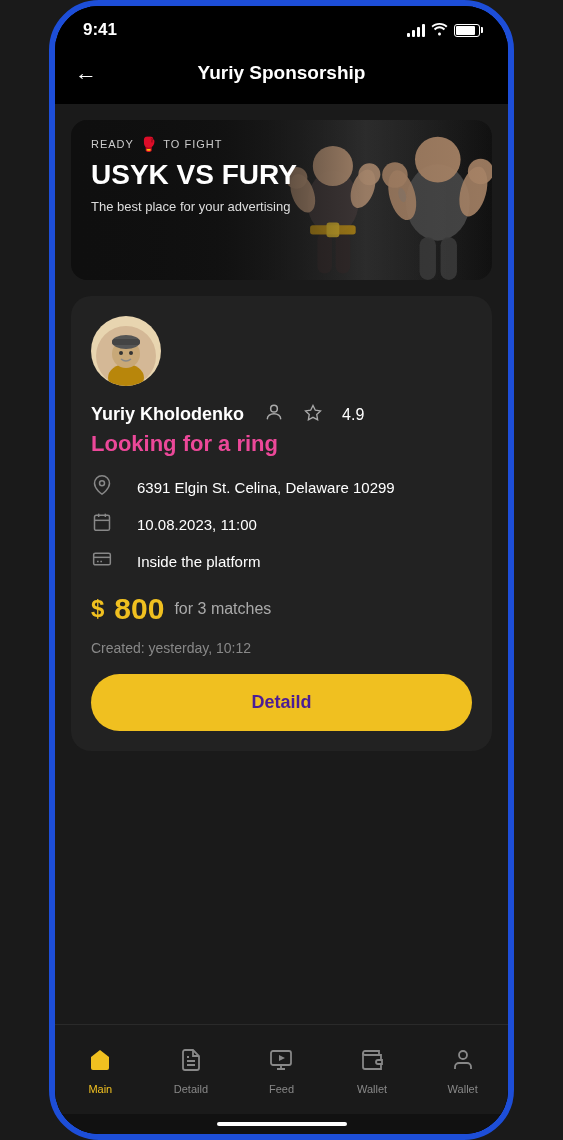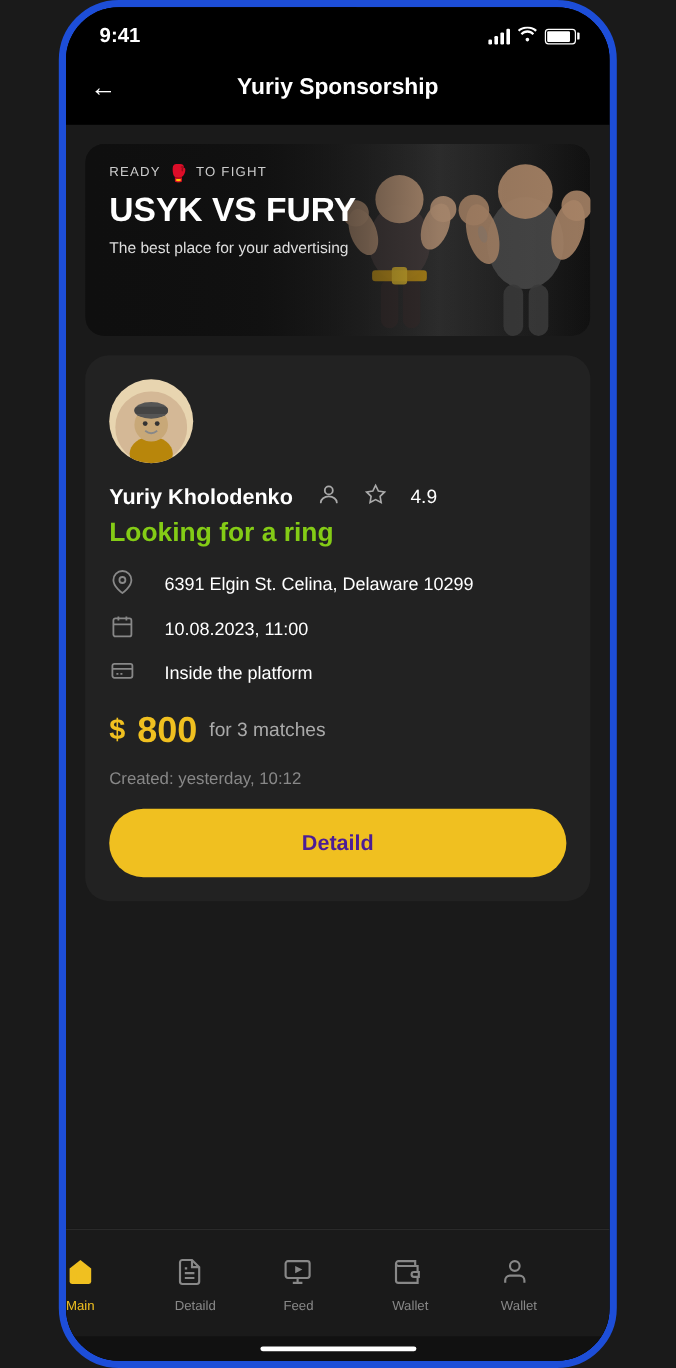--- a/index.html
+++ b/index.html
@@ -250,21 +250,21 @@
 
     .rating-value {
       color: #fff;
       font-size: 16px;
       font-weight: 500;
     }
 
     .listing-title {
       font-size: 22px;
       font-weight: 800;
-      color: #84cc16;
+      color: #ec4899;
       margin-bottom: 18px;
     }
 
     .detail-row {
       display: flex;
       align-items: center;
       gap: 24px;
       margin-bottom: 12px;
     }
 
@@ -331,21 +331,21 @@
       display: flex;
       justify-content: space-around;
       align-items: center;
       padding: 10px 0 6px 0;
       height: 90px;
     }
 
     .nav-item {
       display: flex;
       flex-direction: column;
-      align-items: flex-start;
+      align-items: center;
       gap: 5px;
       cursor: pointer;
       flex: 1;
     }
 
     .nav-icon {
       font-size: 22px;
       color: #888;
     }
 

